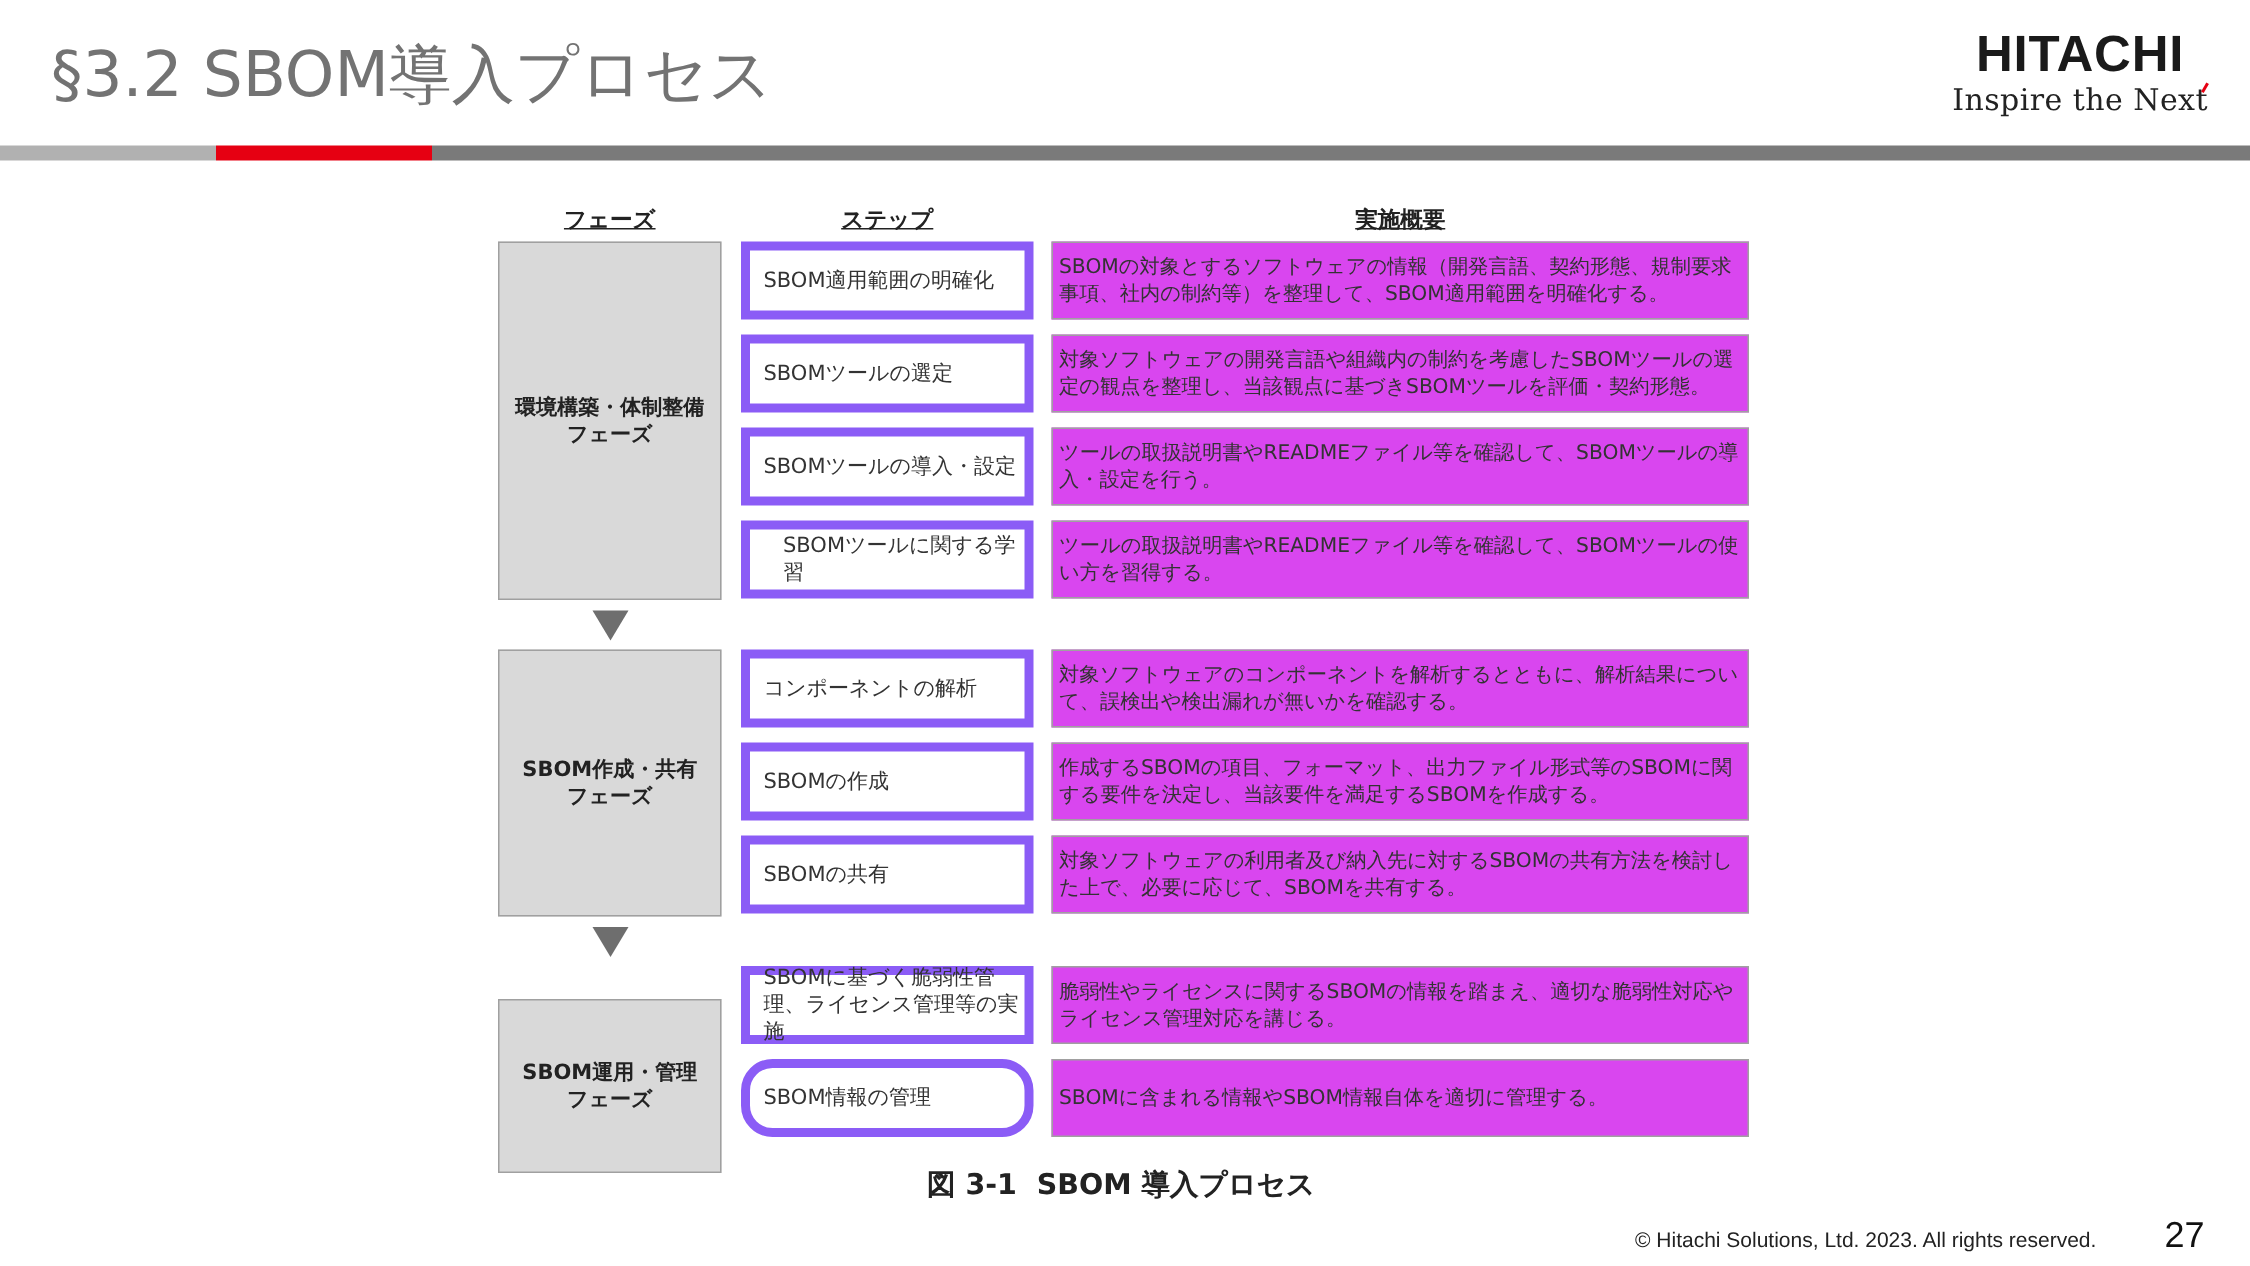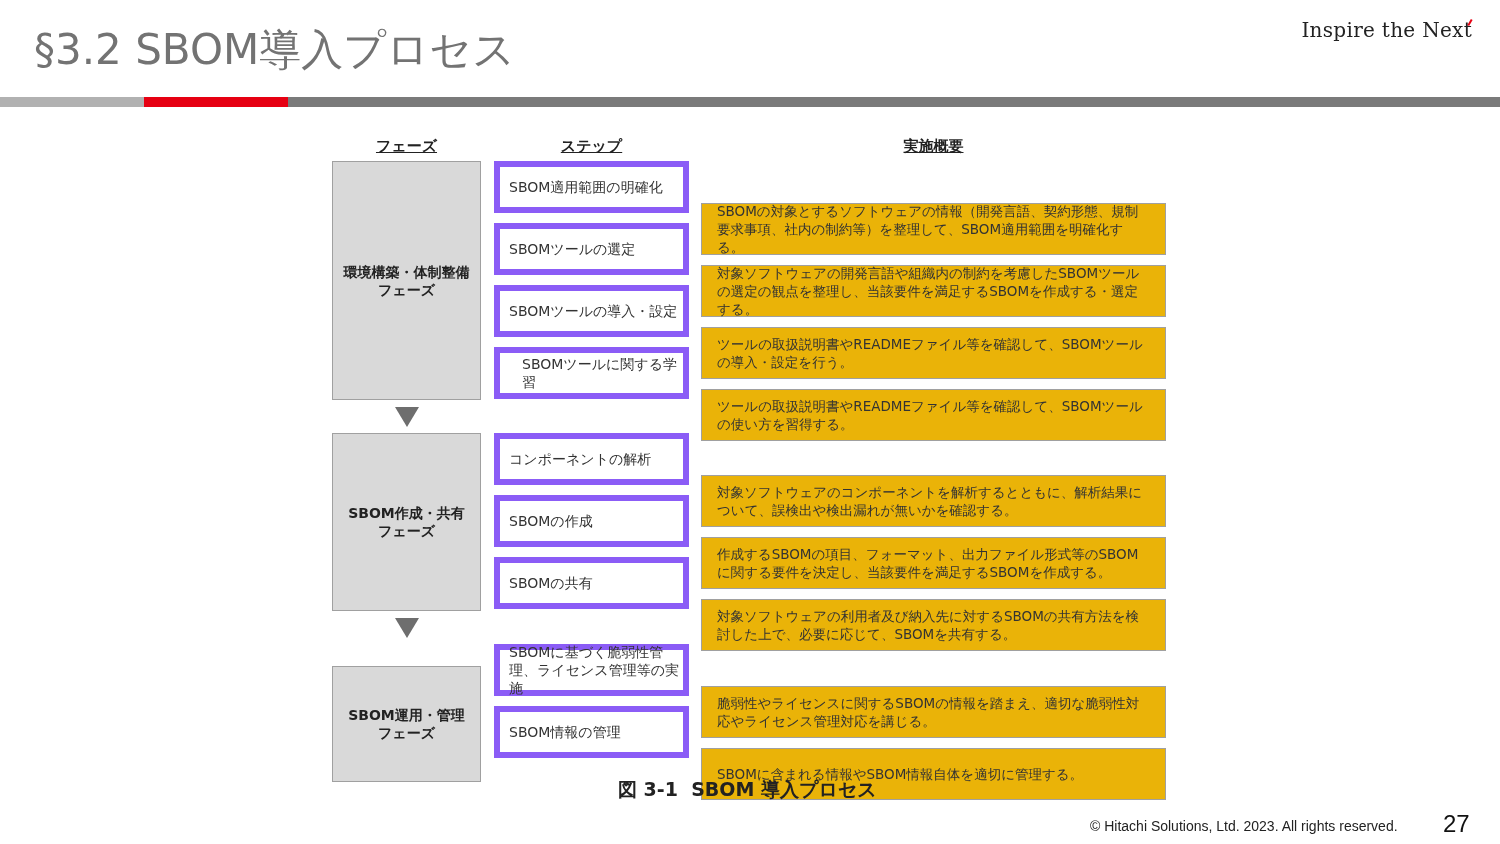--- a/index.html
+++ b/index.html
@@ -11,50 +11,51 @@
   .logo .tag .accent{position:relative;}
   .logo .tag .accent::after{content:"";position:absolute;right:1px;top:1px;width:2px;height:7px;background:#e60012;transform:rotate(30deg);}
   .bar{position:absolute;top:97px;height:10px;}
   .bar.b1{left:0;width:144px;background:#b1b1b1;}
   .bar.b2{left:144px;width:144px;background:#e60012;}
   .bar.b3{left:288px;width:1212px;background:#7a7a7a;}
 
   .hdr{position:absolute;top:137px;font-size:15px;font-weight:bold;text-decoration:underline;color:#222;text-align:center;}
   .phase{position:absolute;left:332px;width:149px;background:#d9d9d9;border:1px solid #a0a0a0;box-sizing:border-box;display:flex;align-items:center;justify-content:center;text-align:center;font-size:14px;font-weight:bold;line-height:18px;color:#222;}
   .step{position:absolute;left:494px;width:195px;height:52px;border:6px solid #8b5cf6;box-sizing:border-box;background:#fff;display:flex;align-items:center;padding-left:9px;font-size:14px;line-height:18px;color:#333;}
-  .desc{position:absolute;left:701px;width:465px;height:52px;border:1px solid #a0a0a0;box-sizing:border-box;background:#eab308;display:flex;align-items:center;padding:0 15px;font-size:13.5px;line-height:18px;color:#333;margin-top:42px;}
+  .desc{position:absolute;left:701px;width:465px;height:52px;border:1px solid #a0a0a0;box-sizing:border-box;background:#d946ef;display:flex;align-items:center;padding:0 4px;font-size:13.5px;line-height:18px;color:#333;}
   .arrow{position:absolute;left:395px;width:0;height:0;border-left:12px solid transparent;border-right:12px solid transparent;border-top:20px solid #6e6e6e;}
   .caption{position:absolute;left:618px;top:777px;font-size:19px;font-weight:bold;color:#222;white-space:pre;}
   .copyright{position:absolute;left:1090px;top:818px;font-family:"Liberation Sans",sans-serif;font-size:14px;color:#222;}
   .pagenum{position:absolute;left:1443px;top:810px;font-family:"Liberation Sans",sans-serif;font-size:24px;color:#111;}
 </style>
 </head>
 <body>
 
 <div class="title">§3.2 SBOM導入プロセス</div>
 
 <div class="logo">
+  <div class="brand">HITACHI</div>
   <div class="tag"><span>Inspire the Nex</span><span class="accent">t</span></div>
 </div>
 
 <div class="bar b1"></div>
 <div class="bar b2"></div>
 <div class="bar b3"></div>
 
 <div class="hdr" style="left:332px;width:149px;">フェーズ</div>
 <div class="hdr" style="left:494px;width:195px;">ステップ</div>
 <div class="hdr" style="left:701px;width:465px;">実施概要</div>
 
 <div class="phase" style="top:161px;height:239px;">
   <div><span>環境構築・体制整備</span><br><span>フェーズ</span></div>
 </div>
 <div class="step" style="top:161px;">SBOM適用範囲の明確化</div>
 <div class="desc" style="top:161px;">SBOMの対象とするソフトウェアの情報（開発言語、契約形態、規制要求事項、社内の制約等）を整理して、SBOM適用範囲を明確化する。</div>
 <div class="step" style="top:223px;">SBOMツールの選定</div>
-<div class="desc" style="top:223px;">対象ソフトウェアの開発言語や組織内の制約を考慮したSBOMツールの選定の観点を整理し、当該要件を満足するSBOMを作成する・選定する。</div>
+<div class="desc" style="top:223px;">対象ソフトウェアの開発言語や組織内の制約を考慮したSBOMツールの選定の観点を整理し、当該観点に基づきSBOMツールを評価・契約形態。</div>
 <div class="step" style="top:285px;">SBOMツールの導入・設定</div>
 <div class="desc" style="top:285px;">ツールの取扱説明書やREADMEファイル等を確認して、SBOMツールの導入・設定を行う。</div>
 <div class="step" style="top:347px;padding-left:22px;">SBOMツールに関する学習</div>
 <div class="desc" style="top:347px;">ツールの取扱説明書やREADMEファイル等を確認して、SBOMツールの使い方を習得する。</div>
 
 <div class="arrow" style="top:407px;"></div>
 
 <div class="phase" style="top:433px;height:178px;">
   <div><span>SBOM作成・共有</span><br><span>フェーズ</span></div>
 </div>
@@ -65,19 +66,19 @@
 <div class="step" style="top:557px;">SBOMの共有</div>
 <div class="desc" style="top:557px;">対象ソフトウェアの利用者及び納入先に対するSBOMの共有方法を検討した上で、必要に応じて、SBOMを共有する。</div>
 
 <div class="arrow" style="top:618px;"></div>
 
 <div class="phase" style="top:644px;height:116px;margin-top:22px;">
   <div><span>SBOM運用・管理</span><br><span>フェーズ</span></div>
 </div>
 <div class="step" style="top:644px;">SBOMに基づく脆弱性管理、ライセンス管理等の実施</div>
 <div class="desc" style="top:644px;">脆弱性やライセンスに関するSBOMの情報を踏まえ、適切な脆弱性対応やライセンス管理対応を講じる。</div>
-<div class="step" style="top:706px;">SBOM情報の管理</div>
+<div class="step" style="top:706px;border-radius:21px;">SBOM情報の管理</div>
 <div class="desc" style="top:706px;">SBOMに含まれる情報やSBOM情報自体を適切に管理する。</div>
 
 <div class="caption">図 3-1  SBOM 導入プロセス</div>
 
 <div class="copyright">© Hitachi Solutions, Ltd. 2023. All rights reserved.</div>
 <div class="pagenum">27</div>
 
 </body></html>

